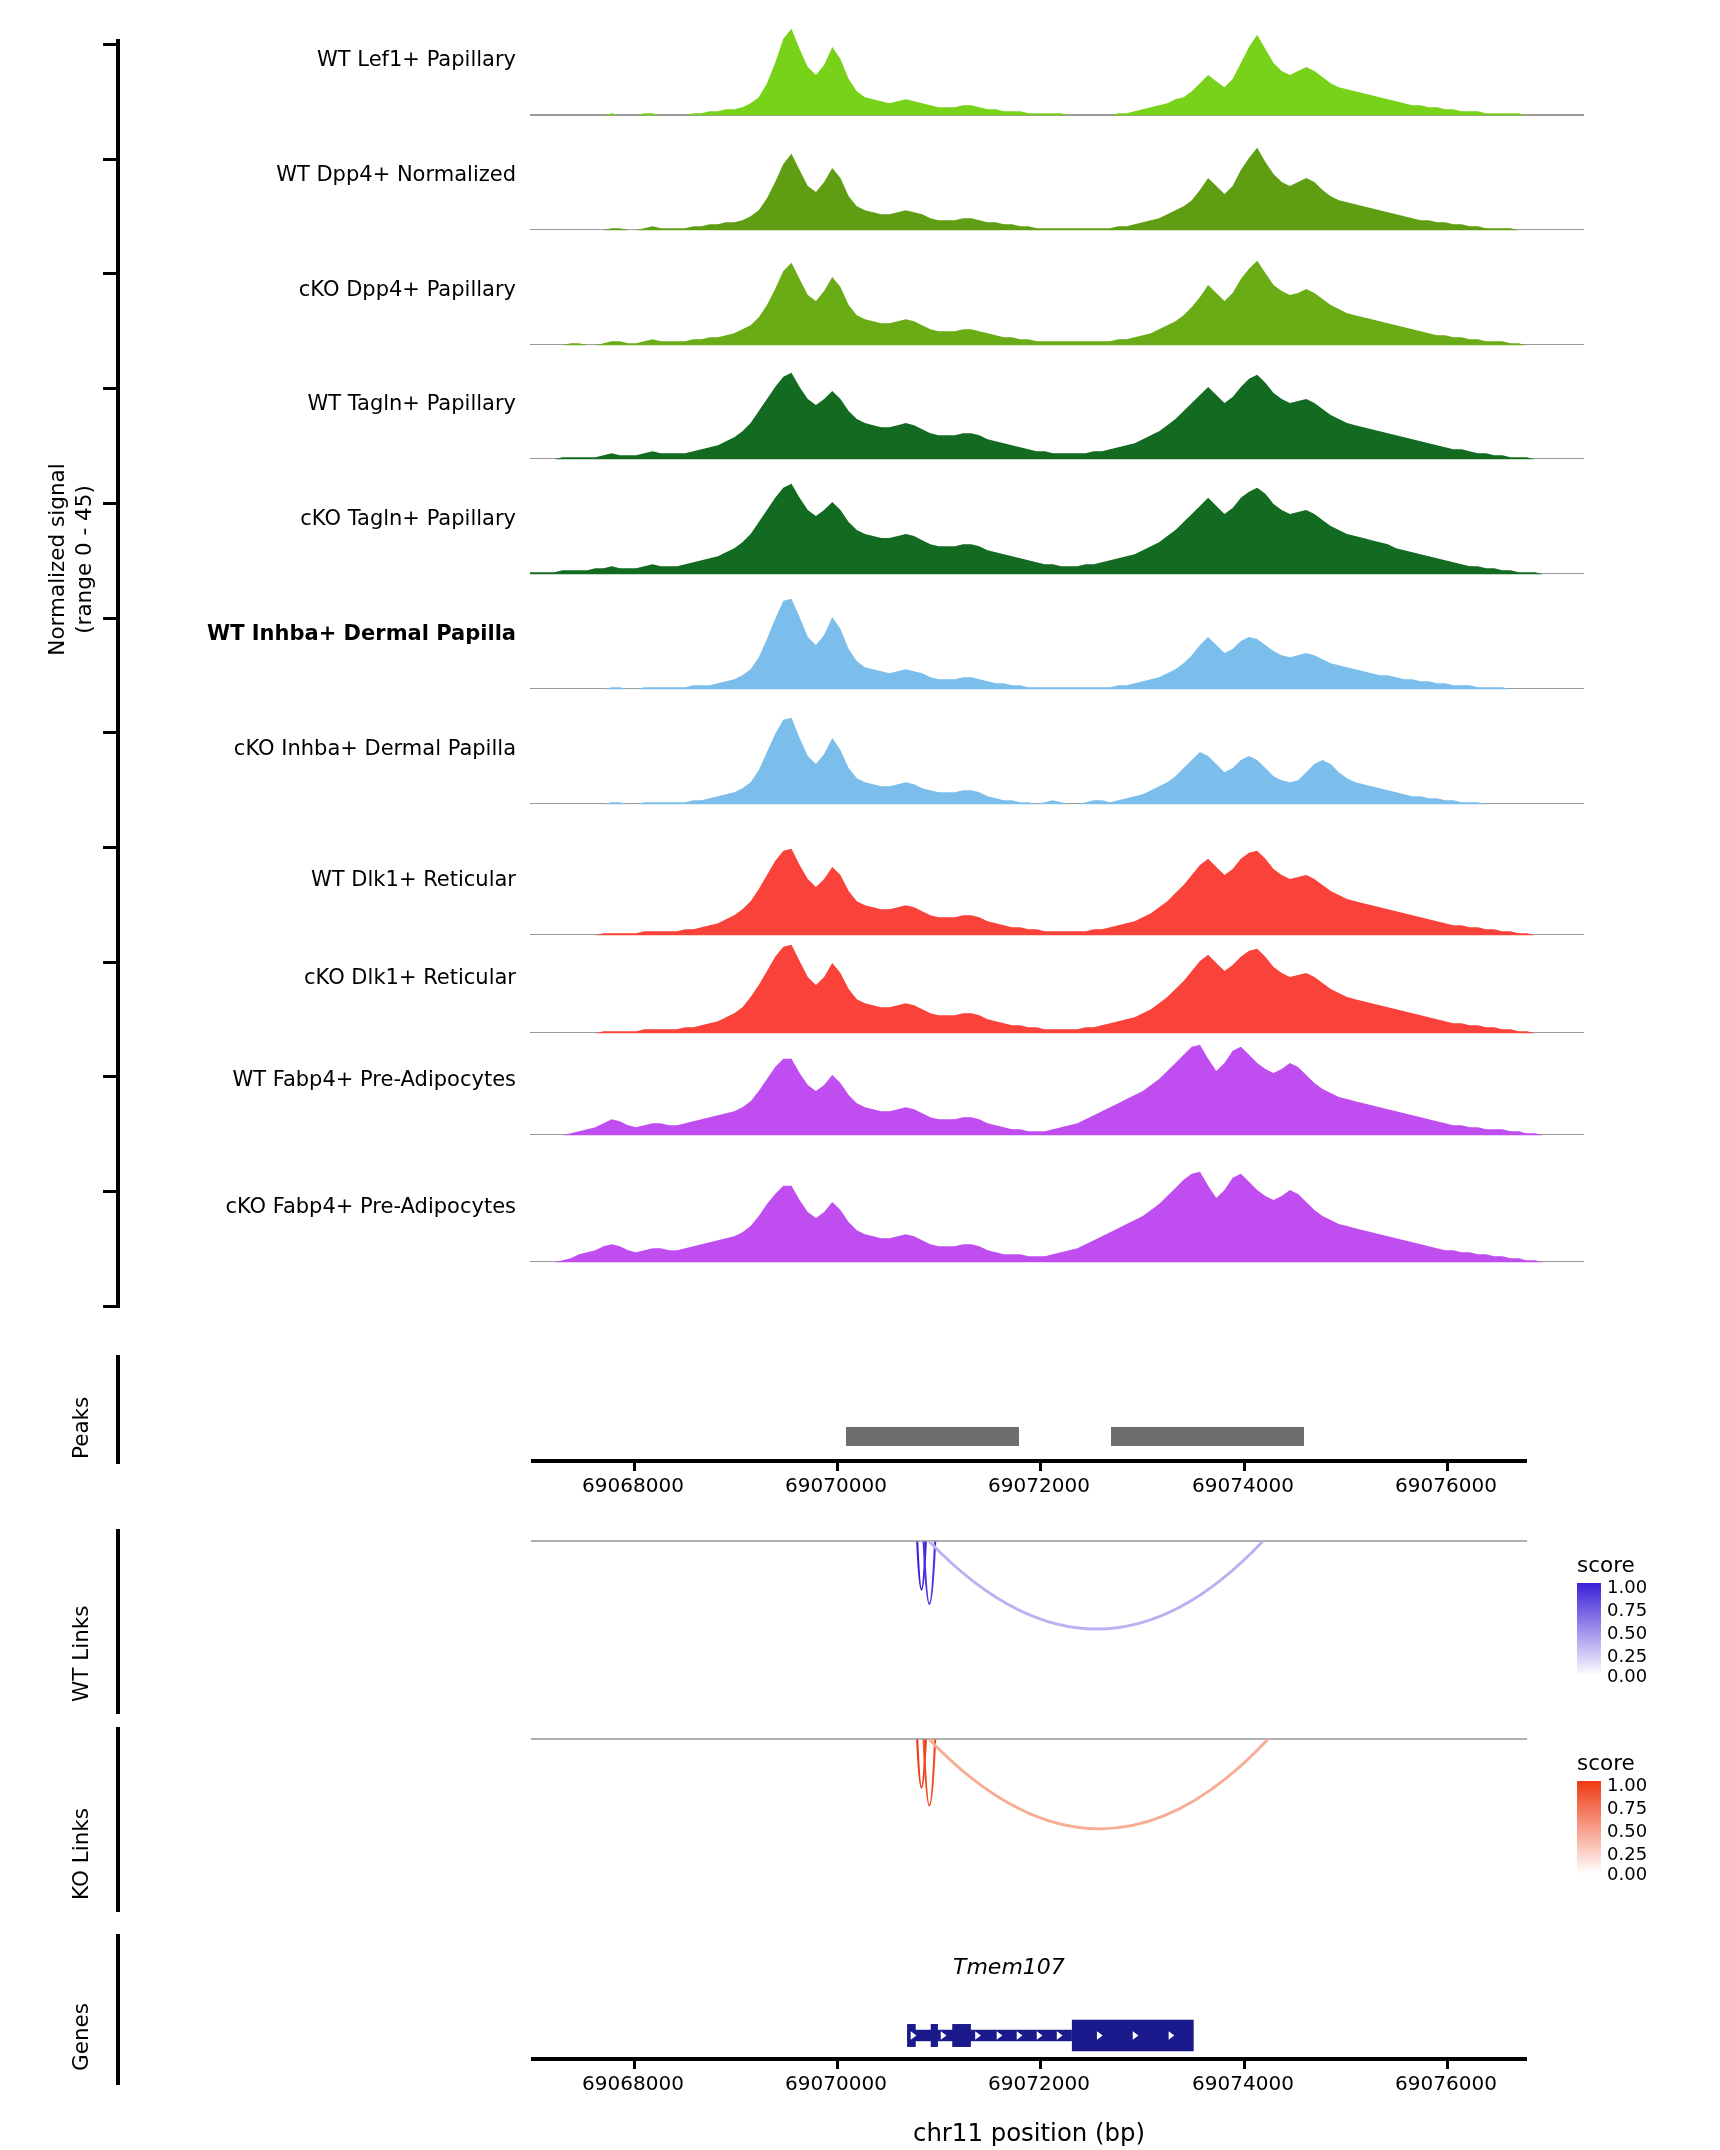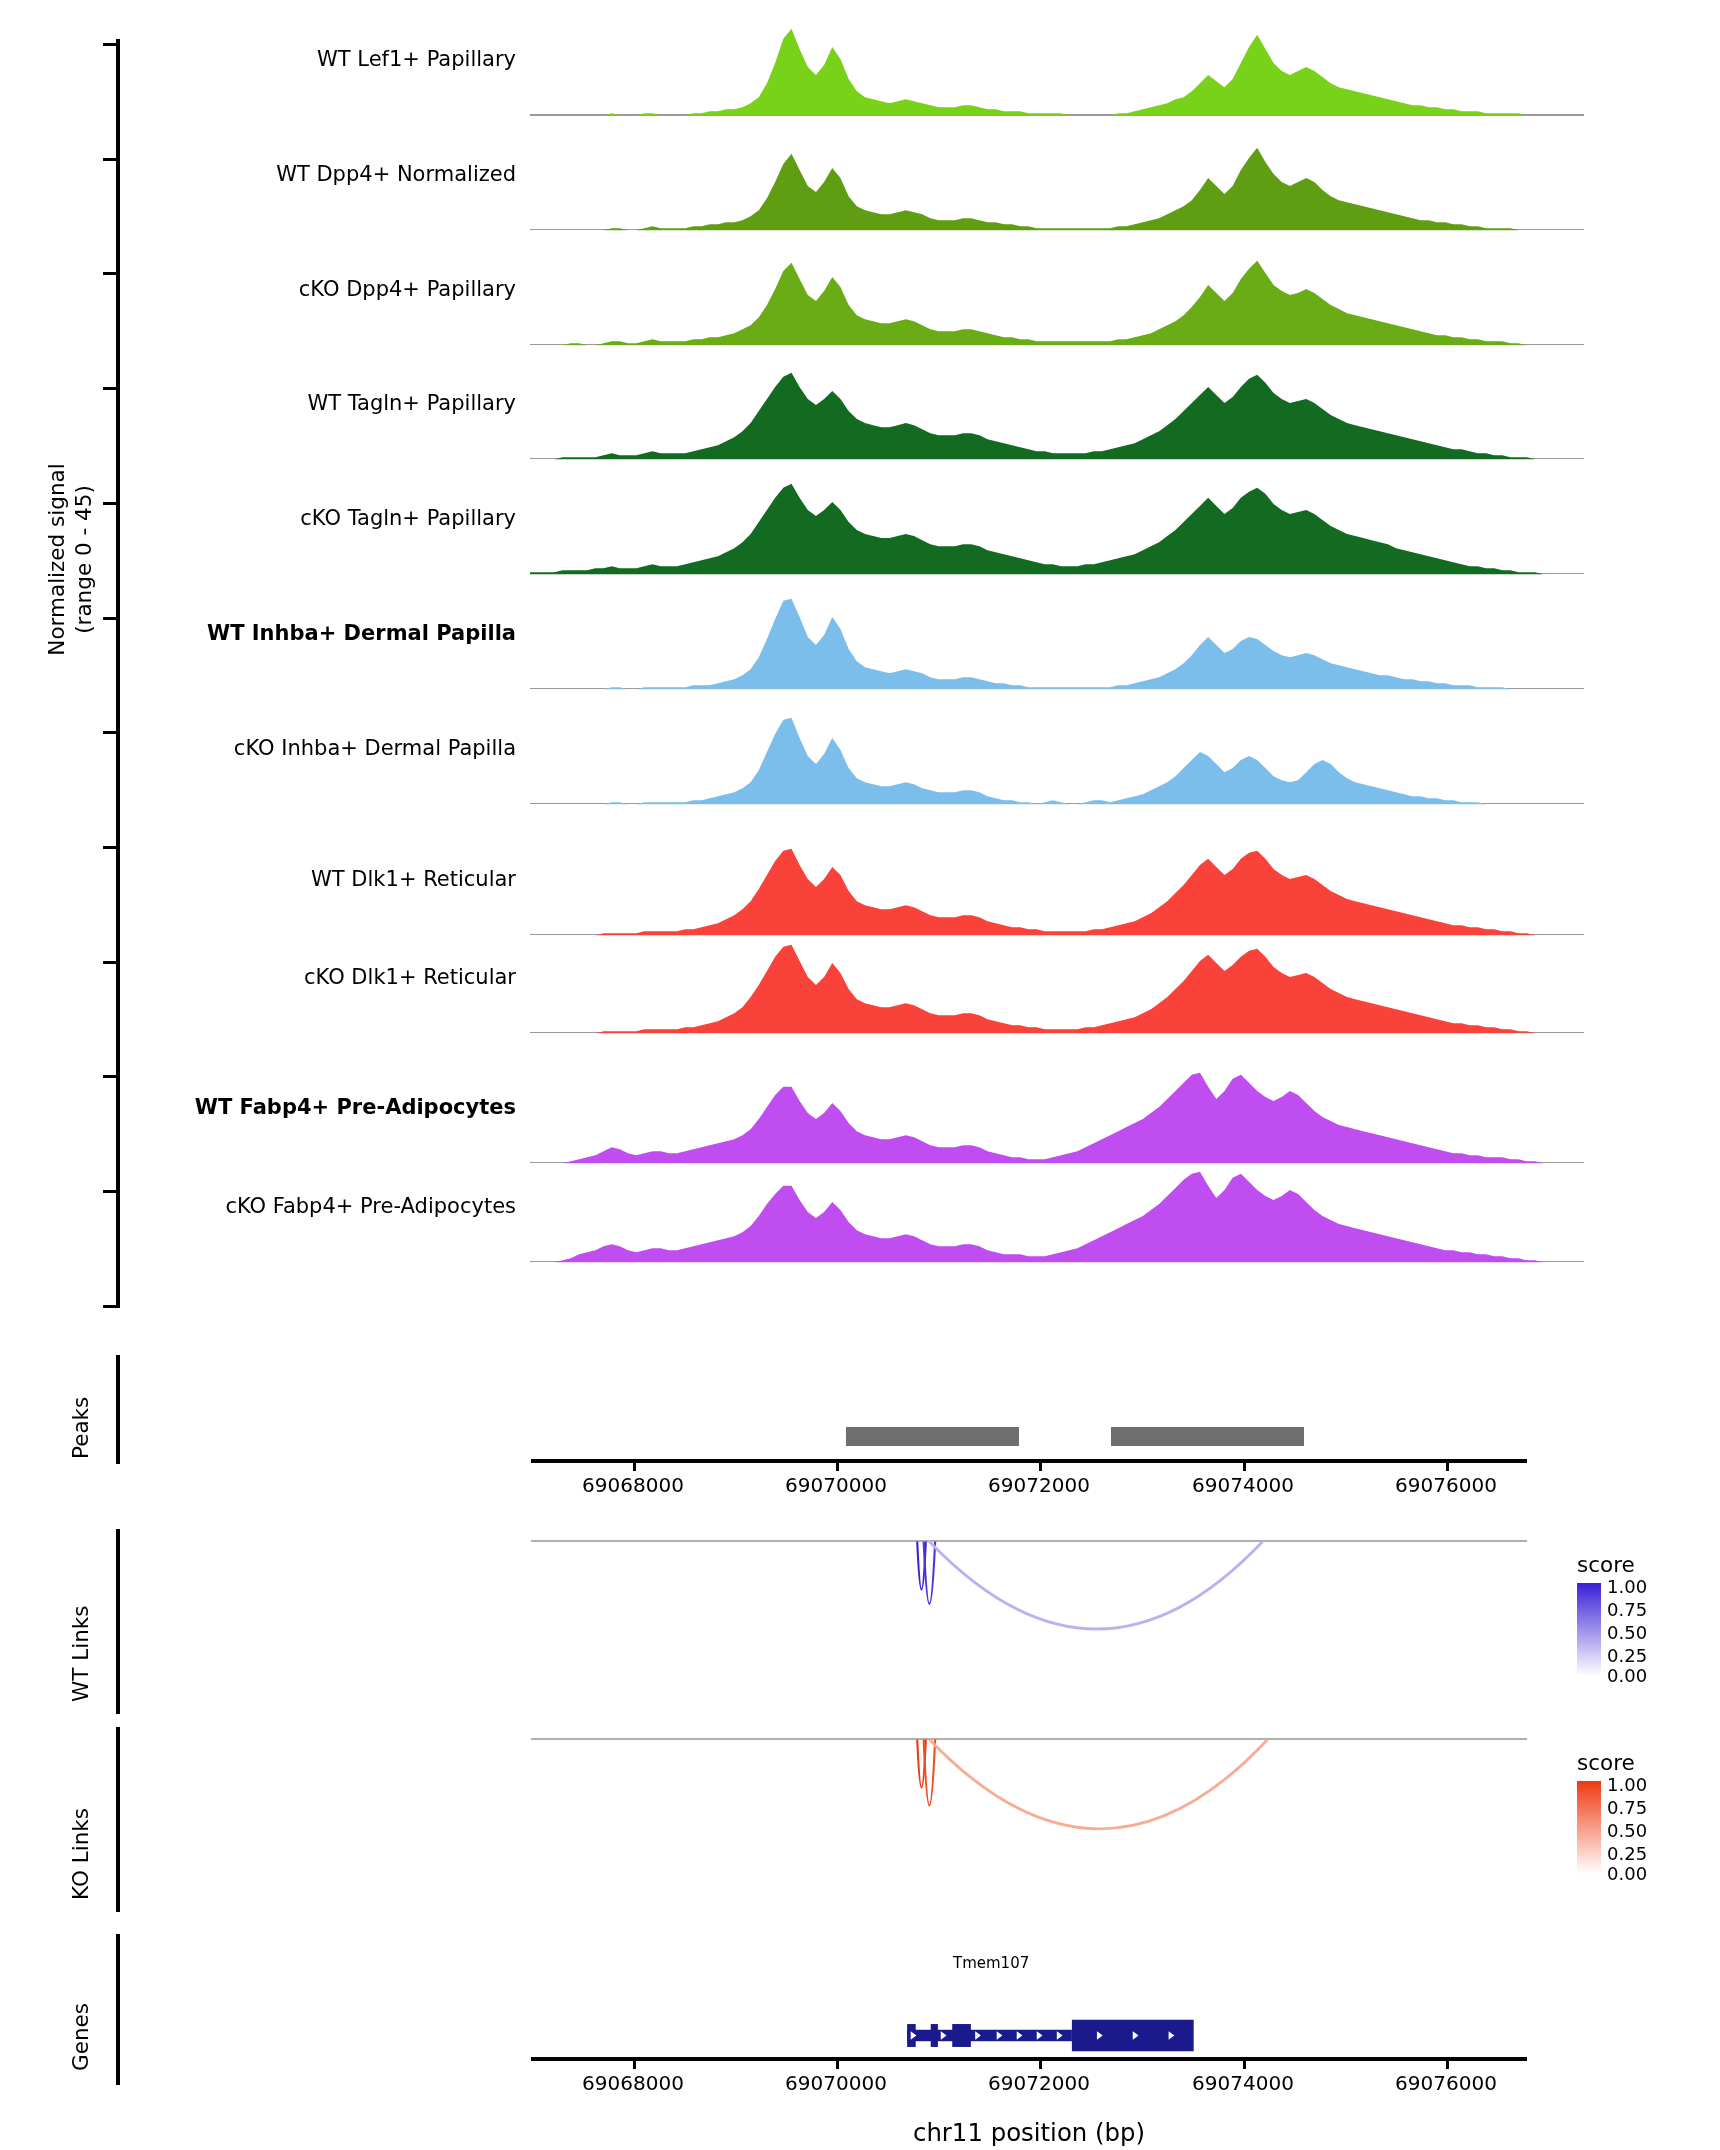--- a/index.html
+++ b/index.html
@@ -42,21 +42,21 @@
   .legend-title{font-size:21.5px;margin-bottom:5.7px;}
   .legend-row{display:flex;align-items:flex-start;}
   .legend-bar{width:24.4px;height:93px;border:0;}
   .legend-ticks{position:relative;margin-left:5.7px;height:93px;width:86px;}
   .legend-ticks span{position:absolute;left:0;font-size:18px;transform:translateY(-50%);}
 
   
   #genes-block{position:absolute;left:0;top:1928px;width:1721px;height:222px;}
   #genes-block .vline{position:absolute;left:116px;top:5.7px;width:3.6px;height:151px;background:#000;}
   #genes-block .side-label{position:absolute;transform:rotate(-90deg);transform-origin:left top;font-size:21.5px;}
-  .gene-name{position:absolute;font-size:15px;white-space:nowrap;}
+  .gene-name{position:absolute;font-size:22px;white-space:nowrap;font-style:italic;}
   .gene-plot{position:absolute;left:531px;top:86px;width:996px;height:43px;}
   .xlabel-bottom{position:absolute;left:531px;top:2118px;width:996px;text-align:center;font-size:24.4px;}
 </style>
 </head>
 <body>
 
 <div class="root">
 
   <div id="coverage-block">
     <div class="y-axis-line"></div>
@@ -150,21 +150,21 @@
         </div>
         <div class="track" style="top: 932px;">
           <div class="track-label">cKO Dlk1+ Reticular</div>
           <div class="track-plot">
             <div class="baseline"></div>
             <svg viewBox="0 0 1470 160" preserveAspectRatio="none">
               <path d="M 0 141 L 0.0 141.0 L 11.4 141.0 L 22.8 141.0 L 34.2 141.0 L 45.6 141.0 L 57.0 141.0 L 68.4 141.0 L 79.8 141.0 L 91.2 141.0 L 102.6 138.2 L 114.0 138.2 L 125.3 138.2 L 136.7 138.2 L 148.1 138.2 L 159.5 135.4 L 170.9 135.4 L 182.3 135.4 L 193.7 135.4 L 205.1 135.4 L 216.5 132.6 L 227.9 132.6 L 239.3 129.8 L 250.7 127.0 L 262.1 124.2 L 273.5 118.6 L 284.9 113.0 L 296.3 104.6 L 307.7 90.6 L 319.1 73.8 L 330.5 54.2 L 341.9 34.6 L 353.3 20.6 L 364.7 17.8 L 376.0 40.2 L 387.4 62.6 L 398.8 73.8 L 410.2 62.6 L 421.6 43.0 L 433.0 57.0 L 444.4 79.4 L 455.8 93.4 L 467.2 99.0 L 478.6 101.8 L 490.0 104.6 L 501.4 104.6 L 512.8 101.8 L 524.2 99.0 L 535.6 101.8 L 547.0 107.4 L 558.4 113.0 L 569.8 115.8 L 581.2 115.8 L 592.6 115.8 L 604.0 113.0 L 615.3 113.0 L 626.7 115.8 L 638.1 121.4 L 649.5 124.2 L 660.9 127.0 L 672.3 129.8 L 683.7 129.8 L 695.1 132.6 L 706.5 132.6 L 717.9 135.4 L 729.3 135.4 L 740.7 135.4 L 752.1 135.4 L 763.5 135.4 L 774.9 132.6 L 786.3 132.6 L 797.7 129.8 L 809.1 127.0 L 820.5 124.2 L 831.9 121.4 L 843.3 118.6 L 854.7 113.0 L 866.0 107.4 L 877.4 99.0 L 888.8 90.6 L 900.2 79.4 L 911.6 68.2 L 923.0 54.2 L 934.4 40.2 L 945.8 31.8 L 957.2 43.0 L 968.6 54.2 L 980.0 45.8 L 991.4 34.6 L 1002.8 26.2 L 1014.2 23.4 L 1025.6 34.6 L 1037.0 48.6 L 1048.4 57.0 L 1059.8 62.6 L 1071.2 59.8 L 1082.6 57.0 L 1094.0 62.6 L 1105.3 71.0 L 1116.7 79.4 L 1128.1 85.0 L 1139.5 90.6 L 1150.9 93.4 L 1162.3 96.2 L 1173.7 99.0 L 1185.1 101.8 L 1196.5 104.6 L 1207.9 107.4 L 1219.3 110.2 L 1230.7 113.0 L 1242.1 115.8 L 1253.5 118.6 L 1264.9 121.4 L 1276.3 124.2 L 1287.7 127.0 L 1299.1 127.0 L 1310.5 129.8 L 1321.9 129.8 L 1333.3 132.6 L 1344.7 132.6 L 1356.0 135.4 L 1367.4 135.4 L 1378.8 138.2 L 1390.2 138.2 L 1401.6 141.0 L 1413.0 141.0 L 1424.4 141.0 L 1435.8 141.0 L 1447.2 141.0 L 1458.6 141.0 L 1470.0 141.0 L 1470 141 Z" fill="#f8423a"></path>
             </svg>
           </div>
         </div>
-        <div class="track" style="top: 1062px; font-weight: bold;">
+        <div class="track" style="top: 1034px;">
           <div class="track-label">WT Fabp4+ Pre-Adipocytes</div>
           <div class="track-plot">
             <div class="baseline"></div>
             <svg viewBox="0 0 1470 160" preserveAspectRatio="none">
               <path d="M 0 141 L 0.0 141.0 L 11.4 141.0 L 22.8 141.0 L 34.2 141.0 L 45.6 141.0 L 57.0 138.2 L 68.4 135.4 L 79.8 132.6 L 91.2 129.8 L 102.6 124.2 L 114.0 118.6 L 125.3 121.4 L 136.7 127.0 L 148.1 129.8 L 159.5 127.0 L 170.9 124.2 L 182.3 124.2 L 193.7 127.0 L 205.1 127.0 L 216.5 124.2 L 227.9 121.4 L 239.3 118.6 L 250.7 115.8 L 262.1 113.0 L 273.5 110.2 L 284.9 107.4 L 296.3 101.8 L 307.7 93.4 L 319.1 79.4 L 330.5 62.6 L 341.9 45.8 L 353.3 34.6 L 364.7 34.6 L 376.0 54.2 L 387.4 71.0 L 398.8 79.4 L 410.2 71.0 L 421.6 57.0 L 433.0 68.2 L 444.4 85.0 L 455.8 96.2 L 467.2 101.8 L 478.6 104.6 L 490.0 107.4 L 501.4 107.4 L 512.8 104.6 L 524.2 101.8 L 535.6 104.6 L 547.0 110.2 L 558.4 115.8 L 569.8 118.6 L 581.2 118.6 L 592.6 118.6 L 604.0 115.8 L 615.3 115.8 L 626.7 118.6 L 638.1 124.2 L 649.5 127.0 L 660.9 129.8 L 672.3 132.6 L 683.7 132.6 L 695.1 135.4 L 706.5 135.4 L 717.9 135.4 L 729.3 132.6 L 740.7 129.8 L 752.1 127.0 L 763.5 124.2 L 774.9 118.6 L 786.3 113.0 L 797.7 107.4 L 809.1 101.8 L 820.5 96.2 L 831.9 90.6 L 843.3 85.0 L 854.7 79.4 L 866.0 71.0 L 877.4 62.6 L 888.8 51.4 L 900.2 40.2 L 911.6 29.0 L 923.0 17.8 L 934.4 15.0 L 945.8 34.6 L 957.2 51.4 L 968.6 40.2 L 980.0 23.4 L 991.4 17.8 L 1002.8 29.0 L 1014.2 40.2 L 1025.6 48.6 L 1037.0 54.2 L 1048.4 48.6 L 1059.8 40.2 L 1071.2 45.8 L 1082.6 57.0 L 1094.0 68.2 L 1105.3 76.6 L 1116.7 82.2 L 1128.1 87.8 L 1139.5 90.6 L 1150.9 93.4 L 1162.3 96.2 L 1173.7 99.0 L 1185.1 101.8 L 1196.5 104.6 L 1207.9 107.4 L 1219.3 110.2 L 1230.7 113.0 L 1242.1 115.8 L 1253.5 118.6 L 1264.9 121.4 L 1276.3 124.2 L 1287.7 127.0 L 1299.1 127.0 L 1310.5 129.8 L 1321.9 129.8 L 1333.3 132.6 L 1344.7 132.6 L 1356.0 132.6 L 1367.4 135.4 L 1378.8 135.4 L 1390.2 138.2 L 1401.6 138.2 L 1413.0 141.0 L 1424.4 141.0 L 1435.8 141.0 L 1447.2 141.0 L 1458.6 141.0 L 1470.0 141.0 L 1470 141 Z" fill="#c04df0"></path>
             </svg>
           </div>
         </div>
         <div class="track" style="top: 1161px;">
           <div class="track-label">cKO Fabp4+ Pre-Adipocytes</div>

